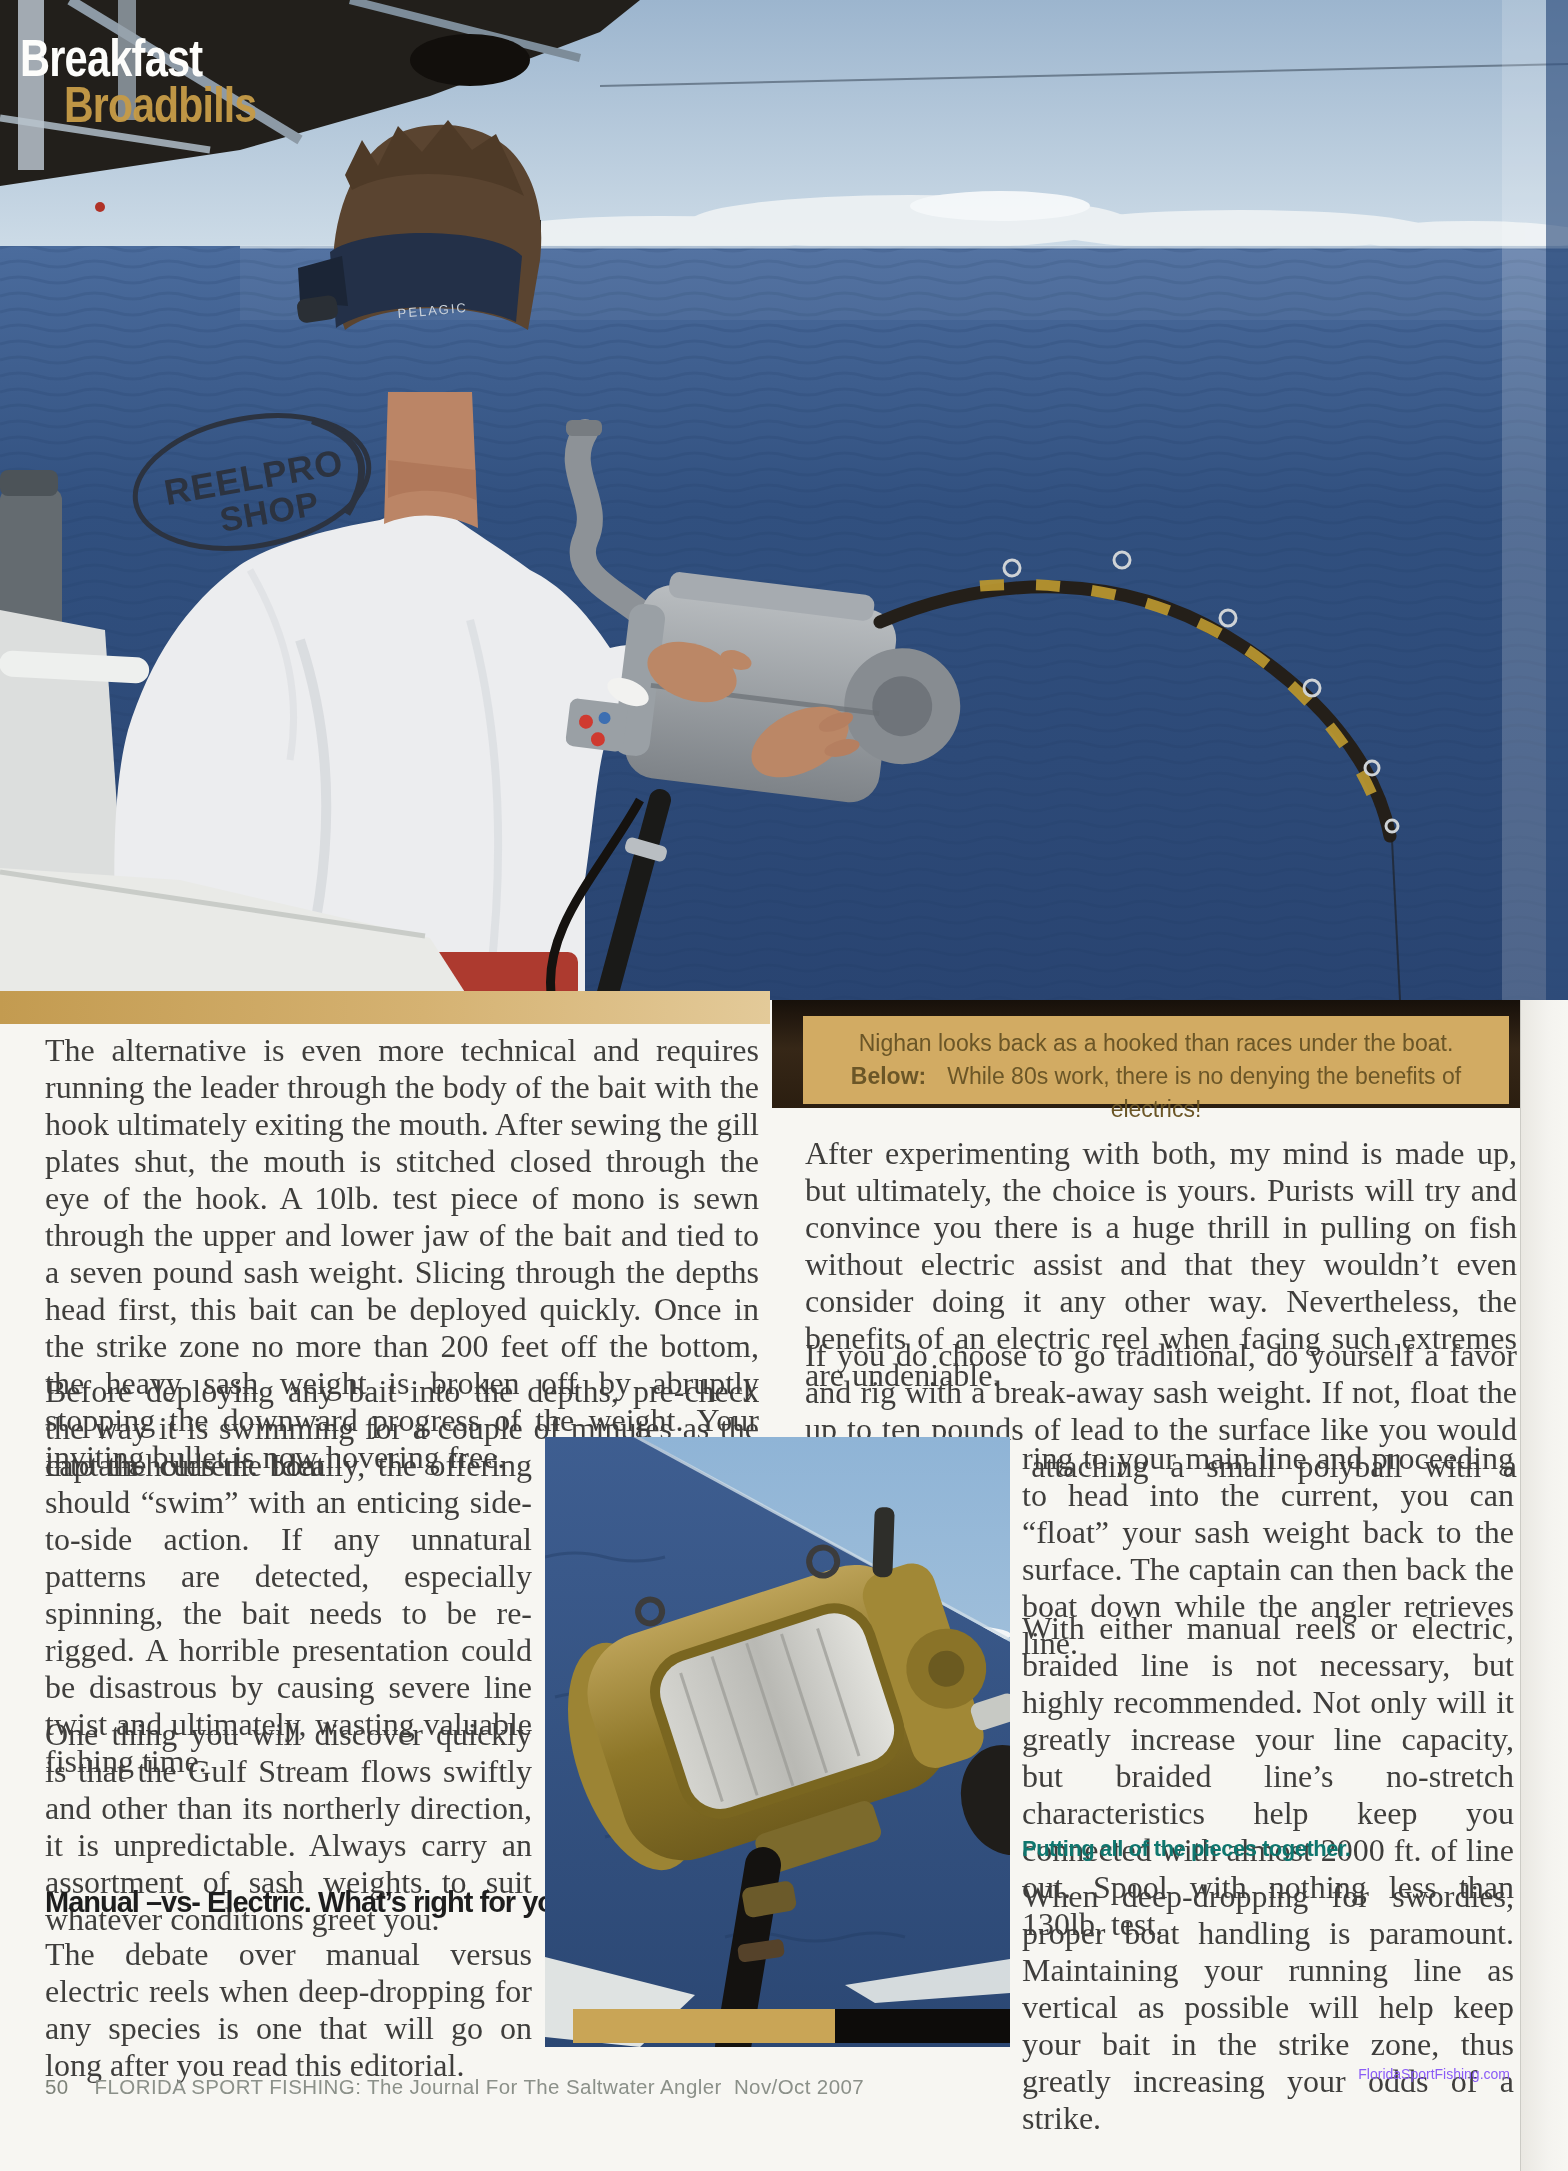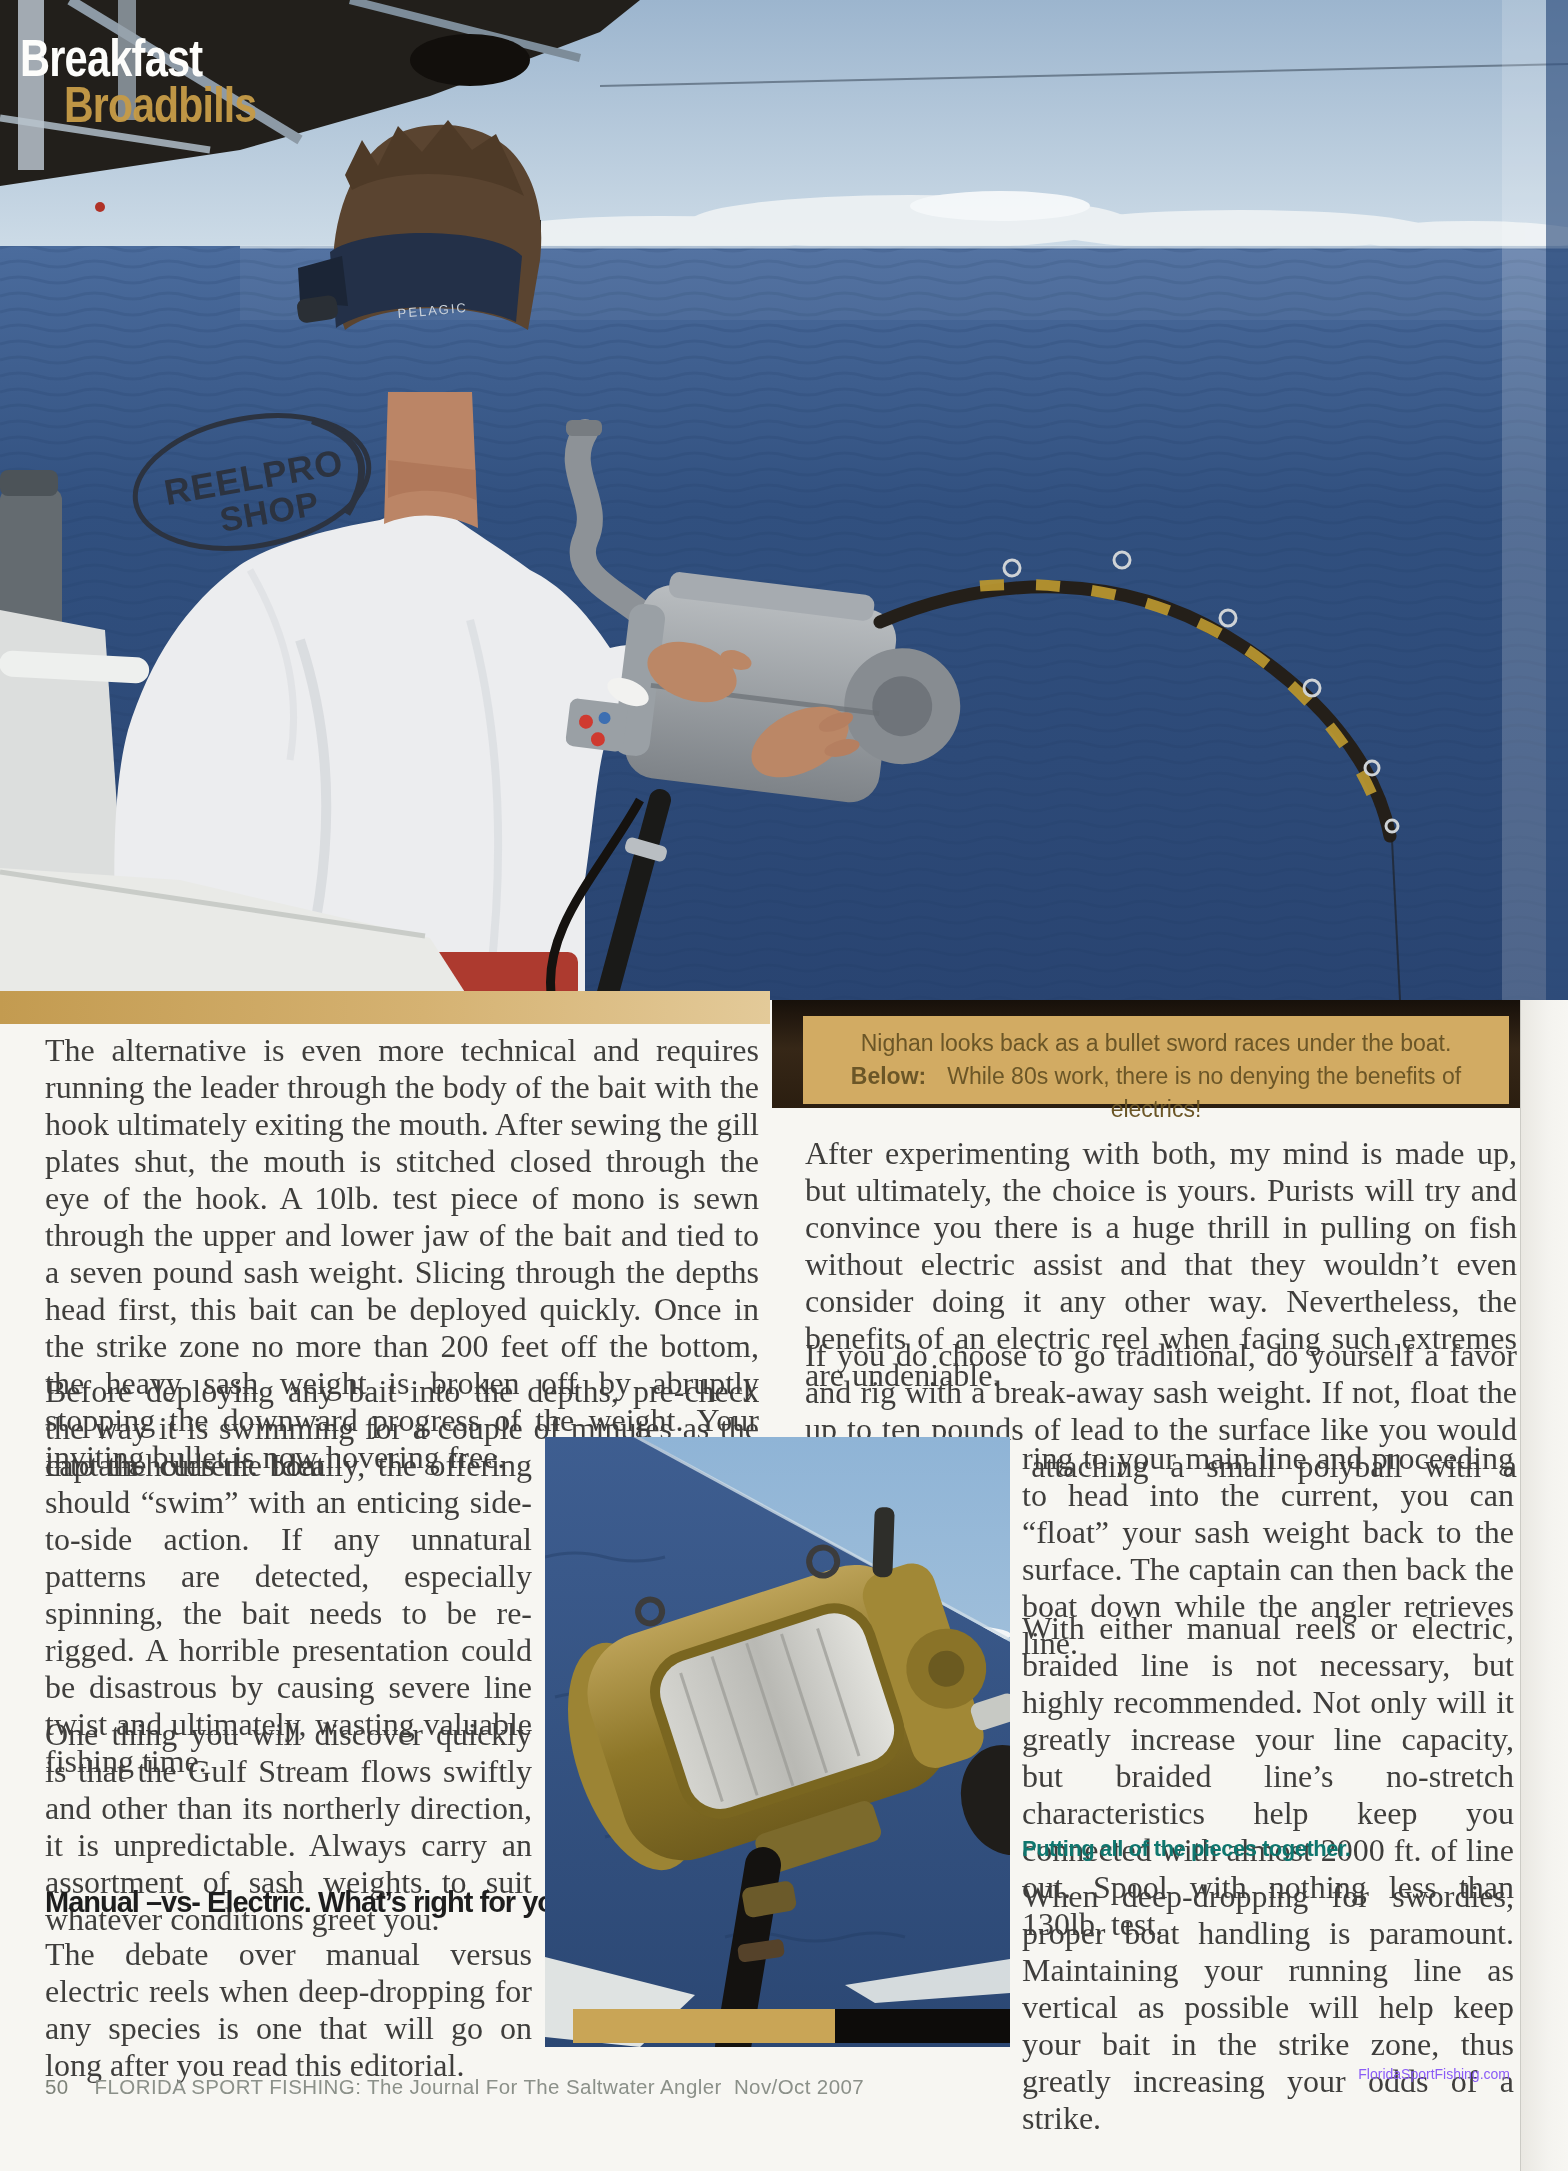--- a/index.html
+++ b/index.html
@@ -205,21 +205,21 @@
         <g transform="translate(64,122) scale(0.82,1)">
           <text x="0" y="0" font-family="Liberation Sans, sans-serif" font-weight="bold" font-size="50" fill="#c69b47" letter-spacing="-1" opacity="0.96">Broadbills</text>
         </g>
       </g>
     </svg>
   </div>
 
   <div class="tan-bar"></div>
   <div class="dark-band" style="background:linear-gradient(to bottom,#17100a,#362717 45%,#2b1e10);"></div>
   <div class="caption-box">
-    <div><span>Nighan looks back as a bullet sword races under the boat.</span></div>
+    <div><span>Nighan looks back as a hooked than races under the boat.</span></div>
     <div>
       <strong>Below:</strong><span>While 80s work, there is no denying the benefits of electrics!</span>
     </div>
   </div>
 
   <div class="col" id="l-p1">The alternative is even more technical and requires running the leader through the body of the bait with the hook ultimately exiting the mouth. After sewing the gill plates shut, the mouth is stitched closed through the eye of the hook. A 10lb. test piece of mono is sewn through the upper and lower jaw of the bait and tied to a seven pound sash weight. Slicing through the depths head first, this bait can be deployed quickly. Once in the strike zone no more than 200 feet off the bottom, the heavy sash weight is broken off by abruptly stopping the downward progress of the weight. Your inviting bullet is now hovering free.</div>
   <div class="col" id="l-p2w">Before deploying any bait into the depths, pre-check the way it is swimming for a couple of minutes as the captain holds the boat</div>
   <div class="col" id="l-p2n">into the current. Ideally, the offering should “swim” with an enticing side-to-side action. If any unnatural patterns are detected, especially spinning, the bait needs to be re-rigged. A horrible presentation could be disastrous by causing severe line twist and ultimately, wasting valuable fishing time.</div>
   <div class="col" id="l-p3">One thing you will discover quickly is that the Gulf Stream flows swiftly and other than its northerly direction, it is unpredictable. Always carry an assortment of sash weights to suit whatever conditions greet you.</div>
   <div class="h-black" id="l-h">Manual –vs- Electric. What’s right for you?</div>

